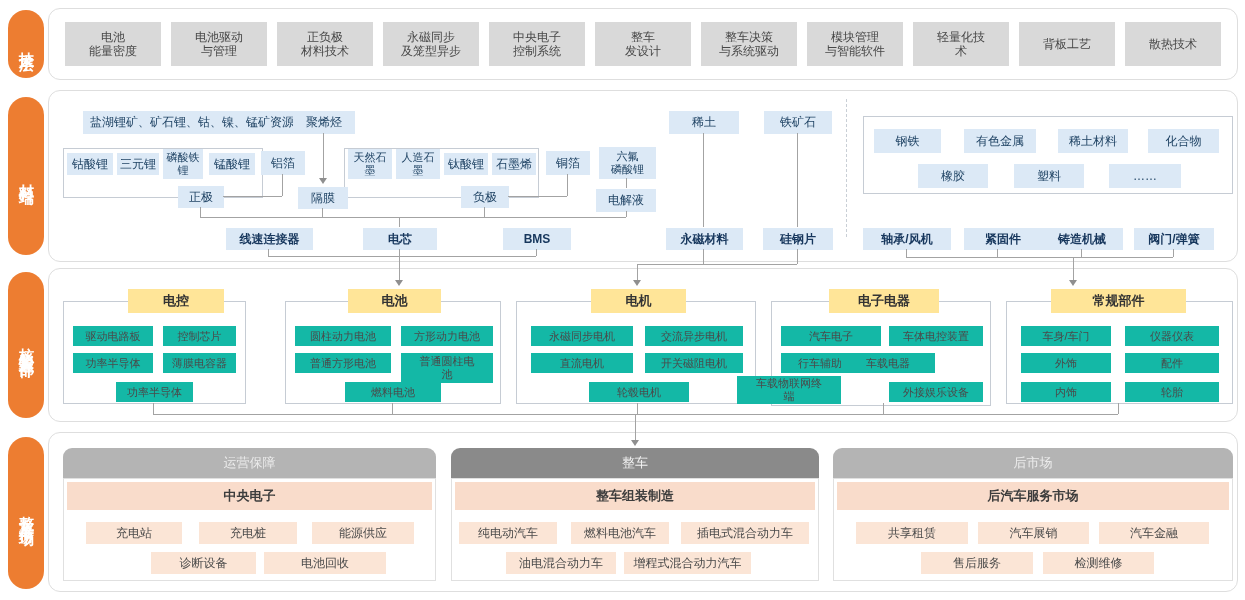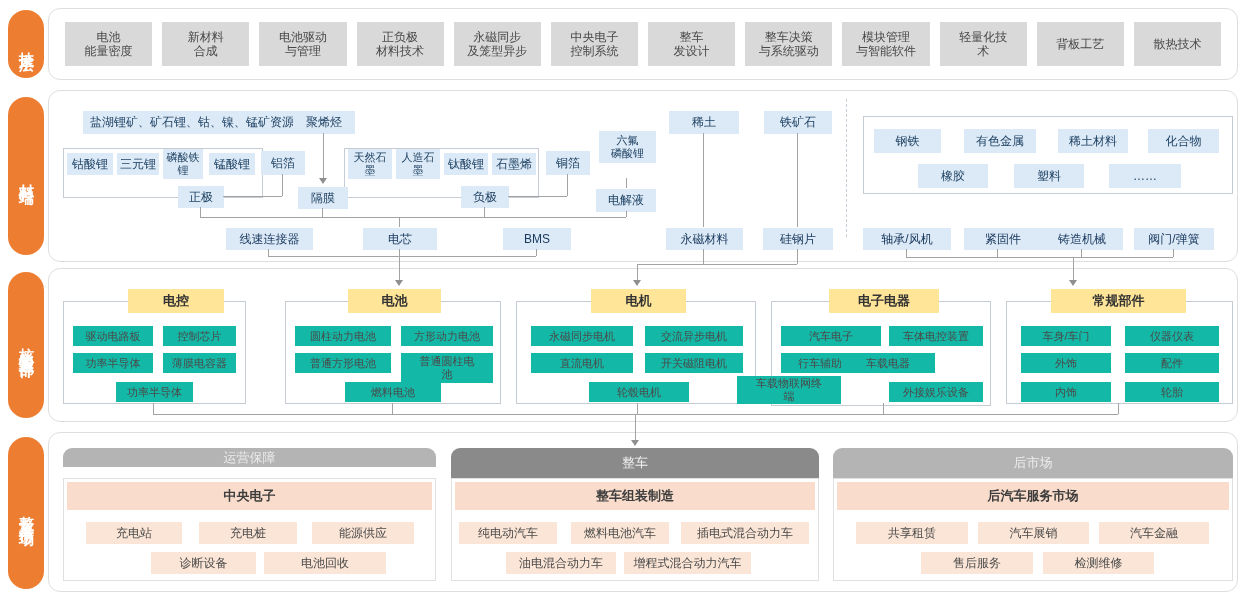--- a/index.html
+++ b/index.html
@@ -9,21 +9,21 @@
         font-weight:bold;font-size:15px;display:flex;align-items:center;justify-content:center;
         writing-mode:vertical-rl;text-orientation:upright;letter-spacing:3px;z-index:2;}
   .row{position:absolute;left:48px;width:1190px;background:#fff;border:1px solid #DEDEDE;
        border-radius:12px;box-sizing:border-box;z-index:1;}
   .b{position:absolute;display:flex;align-items:center;justify-content:center;text-align:center;
      box-sizing:border-box;line-height:1.18;white-space:pre-line;z-index:2;}
   .fb{display:flex;align-items:center;justify-content:center;text-align:center;line-height:1.2;
       white-space:pre-line;box-sizing:border-box;}
   .gray{background:#D9D9D9;color:#474747;font-size:12px;}
   .blue{background:#DCE9F6;color:#1F4364;font-size:12px;}
-  .blueb{background:#DCE9F6;color:#17375D;font-size:12px;font-weight:normal;}
+  .blueb{background:#DCE9F6;color:#17375D;font-size:12px;font-weight:bold;}
   .grp{position:absolute;border:1px solid #C6CCD4;background:#fff;box-sizing:border-box;z-index:1;}
   .yhead{background:#FFE598;color:#333;font-weight:bold;font-size:13px;z-index:3;}
   .yitem{background:#14b8a6;color:#4a4a4a;font-size:11px;}
   .pitem{background:#FBE5D6;color:#4a4a4a;font-size:12px;}
   .psub{background:#F9DCCB;color:#3d3d3d;font-weight:bold;font-size:13px;}
   .gbar{position:absolute;border-radius:9px 9px 0 0;display:flex;align-items:center;justify-content:center;
         font-size:13px;z-index:2;}
   .bar-light{background:#B4B4B4;color:#ECECEC;}
   .bar-dark{background:#8A8A8A;color:#F2F2F2;}
   .sbox{position:absolute;border:1px solid #E0E0E0;background:#fff;box-sizing:border-box;z-index:1;}
@@ -42,22 +42,20 @@
 
   <div class="pill" style="top:10px;height:68px">技术层</div>
   <div class="pill" style="top:97px;height:158px">材料端</div>
   <div class="pill" style="top:272px;height:146px">核心装置部件</div>
   <div class="pill" style="top:437px;height:152px">整车及后市场</div>
 
   <div class="row" style="top:8px;height:72px">
     <div class="r1in">
       <div class="fb gray">电池
 能量密度</div>
-      <div class="fb gray">新材料
-合成</div>
       <div class="fb gray">电池驱动
 与管理</div>
       <div class="fb gray">正负极
 材料技术</div>
       <div class="fb gray">永磁同步
 及笼型异步</div>
       <div class="fb gray">中央电子
 控制系统</div>
       <div class="fb gray">整车
 发设计</div>
@@ -92,21 +90,21 @@
     <div class="grp" style="left:295px;top:57px;width:195px;height:50px"></div>
     <div class="b blue" style="left:299px;top:58px;width:44px;height:30px;font-size:11px">天然石
 墨</div>
     <div class="b blue" style="left:347px;top:58px;width:44px;height:30px;font-size:11px">人造石
 墨</div>
     <div class="b blue" style="left:395px;top:62px;width:44px;height:22px">钛酸锂</div>
     <div class="b blue" style="left:443px;top:62px;width:44px;height:22px">石墨烯</div>
     <div class="b blue" style="left:412px;top:95px;width:48px;height:22px;z-index:3">负极</div>
     <div class="b blue" style="left:497px;top:60px;width:44px;height:24px">铜箔</div>
 
-    <div class="b blue" style="left:550px;top:40px;width:57px;height:32px;font-size:11px">六氟
+    <div class="b blue" style="left:550px;top:56px;width:57px;height:32px;font-size:11px">六氟
 磷酸锂</div>
     <div class="b blue" style="left:547px;top:98px;width:60px;height:23px">电解液</div>
 
     <div class="b blueb" style="left:177px;top:137px;width:87px;height:22px">线速连接器</div>
     <div class="b blueb" style="left:314px;top:137px;width:74px;height:22px">电芯</div>
     <div class="b blueb" style="left:454px;top:137px;width:68px;height:22px">BMS</div>
     <div class="b blueb" style="left:617px;top:137px;width:77px;height:22px">永磁材料</div>
     <div class="b blueb" style="left:714px;top:137px;width:70px;height:22px">硅钢片</div>
     <div class="b blueb" style="left:814px;top:137px;width:88px;height:22px">轴承/风机</div>
     <div class="b blueb" style="left:915px;top:137px;width:78px;height:22px">紧固件</div>
@@ -167,21 +165,21 @@
     <div class="b yitem" style="left:972px;top:57px;width:90px;height:20px">车身/车门</div>
     <div class="b yitem" style="left:1076px;top:57px;width:94px;height:20px">仪器仪表</div>
     <div class="b yitem" style="left:972px;top:84px;width:90px;height:20px">外饰</div>
     <div class="b yitem" style="left:1076px;top:84px;width:94px;height:20px">配件</div>
     <div class="b yitem" style="left:972px;top:113px;width:90px;height:20px">内饰</div>
     <div class="b yitem" style="left:1076px;top:113px;width:94px;height:20px">轮胎</div>
   </div>
 
   <div class="row" style="top:432px;height:160px">
 
-    <div class="gbar bar-light" style="left:14px;top:15px;width:373px;height:19px">运营保障</div>
+    <div class="gbar bar-light" style="left:14px;top:15px;width:373px;height:30px">运营保障</div>
     <div class="sbox" style="left:14px;top:45px;width:373px;height:103px"></div>
     <div class="b psub" style="left:18px;top:49px;width:365px;height:28px">中央电子</div>
     <div class="b pitem" style="left:37px;top:89px;width:96px;height:22px">充电站</div>
     <div class="b pitem" style="left:150px;top:89px;width:98px;height:22px">充电桩</div>
     <div class="b pitem" style="left:263px;top:89px;width:102px;height:22px">能源供应</div>
     <div class="b pitem" style="left:102px;top:119px;width:105px;height:22px">诊断设备</div>
     <div class="b pitem" style="left:215px;top:119px;width:122px;height:22px">电池回收</div>
 
     <div class="gbar bar-dark" style="left:402px;top:15px;width:368px;height:30px">整车</div>
     <div class="sbox" style="left:402px;top:45px;width:368px;height:103px"></div>

